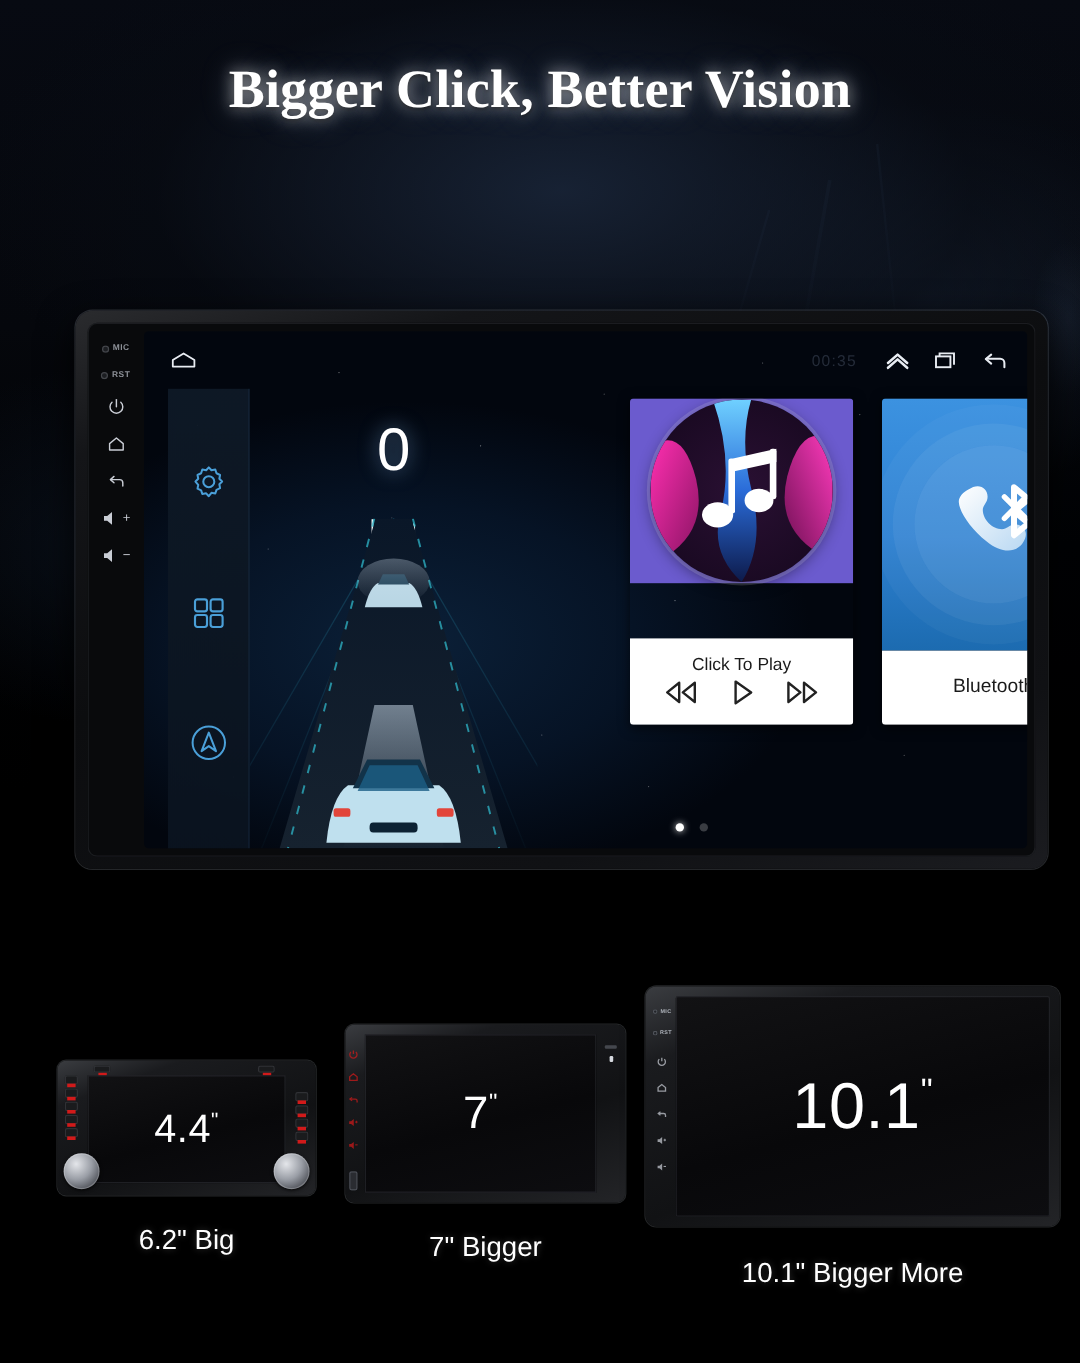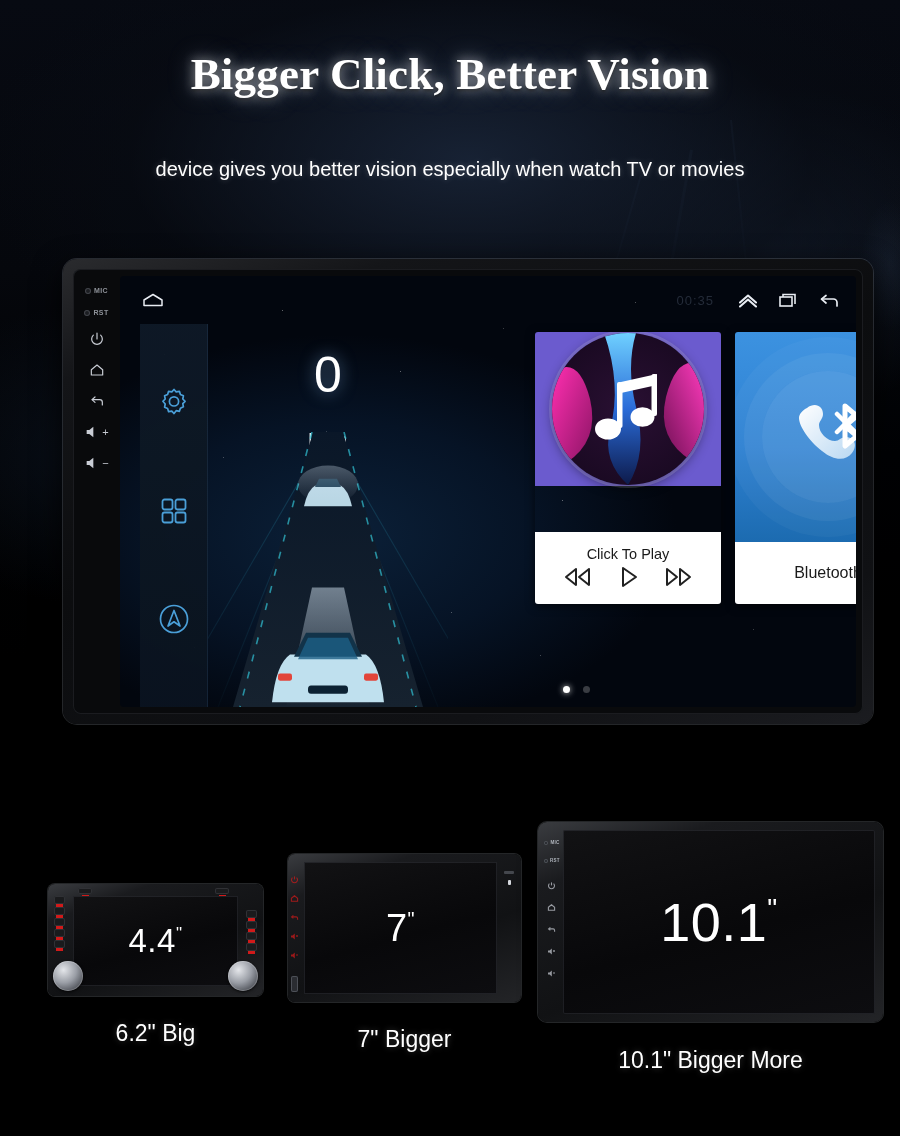--- a/index.html
+++ b/index.html
@@ -127,21 +127,21 @@
   .road { position: absolute; left: 0; right: 0; bottom: 0; top: 108px; overflow: hidden; }
   .road svg { width: 100%; height: 100%; display: block; }
 
   
   .card {
     position: absolute; top: 8px; width: 186px; height: 272px;
     border-radius: 3px; overflow: hidden;
     display: flex; flex-direction: column;
     box-shadow: 0 2px 10px rgba(0,0,0,.6);
   }
-  .card-music { left: 327px; gap: 46px; }
+  .card-music { left: 317px; gap: 46px; }
   .card-bt { left: 527px; }
   .card-art { flex: 1; position: relative; display: flex; align-items: center; justify-content: center; }
   .card-foot {
     background: #fff; display: flex; flex-direction: column; align-items: center; justify-content: center;
   }
   .music-foot { height: 72px; gap: 2px; }
   .bt-foot { height: 62px; }
   .card-label { font-size: 14.5px; color: #1a1a1a; font-weight: 400; }
   .bt-label { font-size: 16px; }
   .transport { display: flex; align-items: center; justify-content: space-around; width: 100%; padding: 0 16px; }
@@ -226,21 +226,20 @@
 <div id="page">
 
   <div class="bg-scene">
     <div class="beam" style="left:690px;top:150px;width:3px;height:180px;transform:rotate(10deg);"></div>
     <div class="beam" style="left:730px;top:120px;width:2px;height:210px;transform:rotate(-6deg);"></div>
     <div class="beam" style="left:640px;top:175px;width:2px;height:150px;transform:rotate(16deg);"></div>
     <div class="bg-glow"></div>
   </div>
 
   <div class="headline">Bigger Click, Better Vision</div>
-  <div class="sub2">device gives you better vision especially when watch TV or movies</div>
 
   <div class="device">
     <div class="device-inner">
 
       <div class="hw-col">
         <div class="hw-key">
           <span class="dot"></span>
           <span class="txt">MIC</span>
         </div>
         <div class="hw-key">

